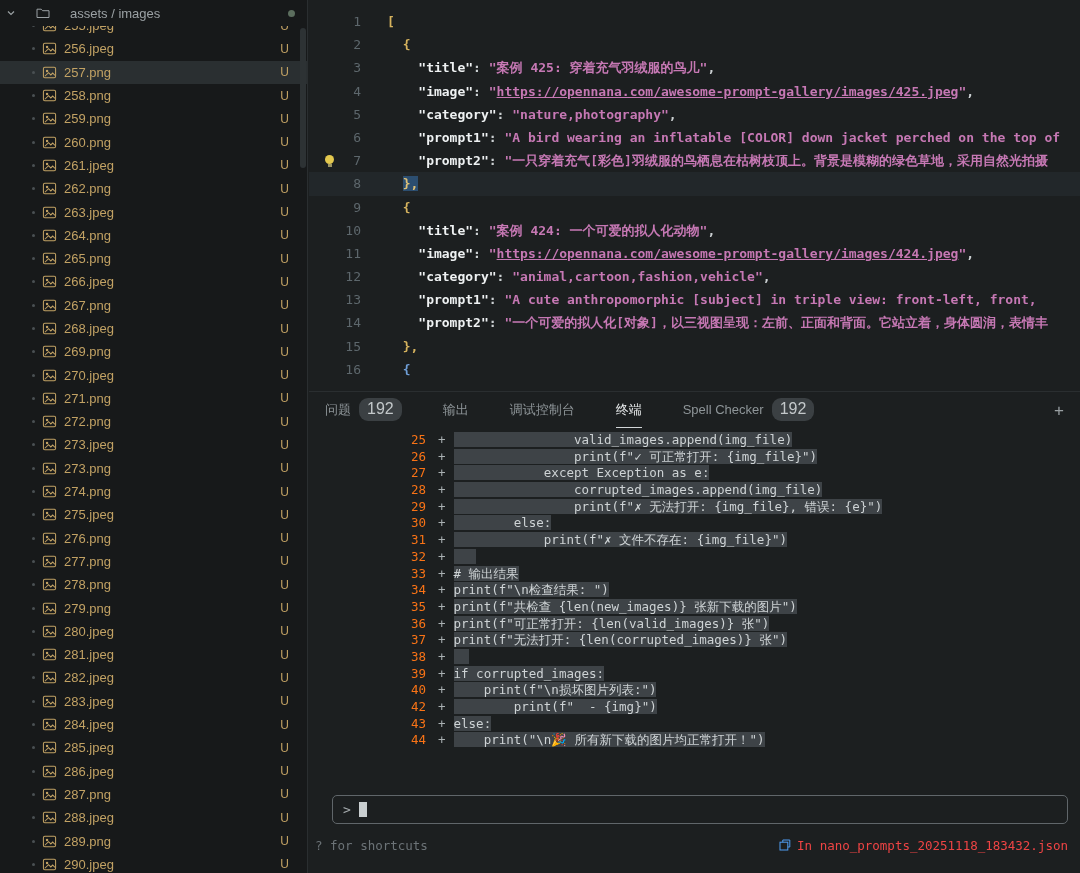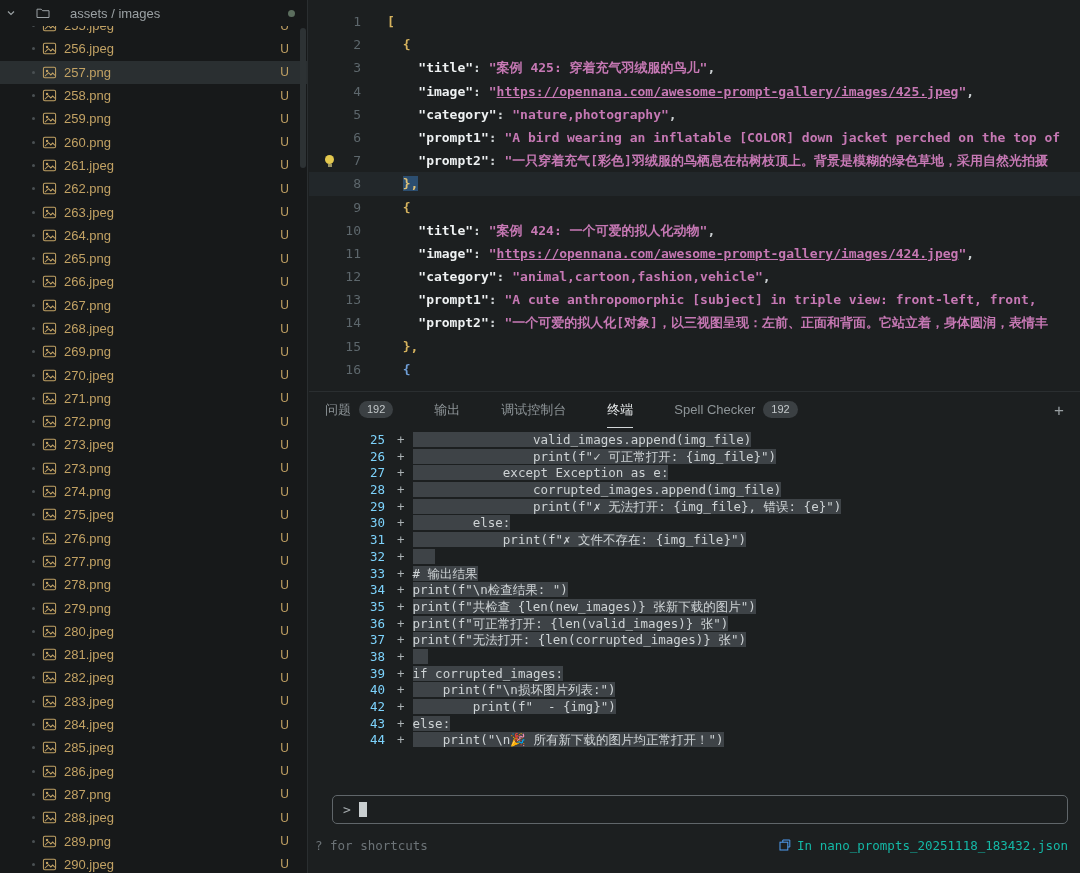--- a/index.html
+++ b/index.html
@@ -44,38 +44,38 @@
   .bulb::after{content:"";position:absolute;left:2.5px;top:9px;width:4px;height:3px;background:#9b9463;}
 
   
   .panel{position:absolute;left:0;top:392px;right:0;bottom:0;}
   .panel-tabs{position:absolute;top:0;left:0;right:0;height:36px;display:flex;align-items:center;
               padding:0 16px;box-sizing:border-box;}
   .tabs-inner{display:flex;align-items:center;gap:41px;height:100%;}
   .ptab{display:flex;align-items:center;gap:8px;height:100%;color:#8e9598;font-size:13px;
         border-bottom:1px solid transparent;box-sizing:border-box;cursor:pointer;}
   .ptab.active{color:#e8ebec;border-bottom-color:#d2d6d8;}
-  .badge{background:#3b4043;color:#c3c8ca;font-size:11px;padding:1.5px 8px;border-radius:9px;line-height:1.3;}
+  .badge{background:#3b4043;color:#c3c8ca;font-size:16px;padding:1.5px 8px;border-radius:9px;line-height:1.3;}
   .plus{margin-left:auto;color:#9aa0a3;font-size:17px;line-height:1;cursor:pointer;}
 
   .terminal{position:absolute;top:40px;left:0;right:0;height:348px;overflow:hidden;
             font-family:"DejaVu Sans Mono","Liberation Mono",monospace;font-size:12.5px;}
   .t-line{height:16.7px;line-height:16.7px;white-space:pre;}
-  .t-ln{display:inline-block;width:76px;text-align:right;color:#7dd3fc;}
+  .t-ln{display:inline-block;width:76px;text-align:right;color:#f97316;padding-left:41px;}
   .t-sign{display:inline-block;margin:0 8px 0 12px;color:#aab1b3;}
   .t-text{background:#3e4347;color:#ced3d5;margin-top:32px;}
 
   .term-input{position:absolute;left:23px;right:12px;top:403px;height:29px;border:1px solid #60666a;
               border-radius:5px;display:flex;align-items:center;padding:0 10px;box-sizing:border-box;
               font-family:"DejaVu Sans Mono","Liberation Mono",monospace;font-size:13px;color:#a6acae;gap:8px;}
   .cursor{width:8px;height:15px;background:#c9ced0;}
 
   .statusbar{position:absolute;left:6px;right:12px;top:444px;height:18px;display:flex;align-items:center;
              font-family:"DejaVu Sans Mono","Liberation Mono",monospace;font-size:12.5px;color:#6c7377;}
-  .sb-right{margin-left:auto;display:flex;align-items:center;gap:6px;color:#14b8a6;}
+  .sb-right{margin-left:auto;display:flex;align-items:center;gap:6px;color:#ef4444;}
 </style>
 </head>
 <body>
 
 <div class="app">
 
   <aside class="sidebar">
     <div class="sb-header">
       <span style="display:flex;">
         <svg width="10" height="10" viewBox="0 0 10 10">

